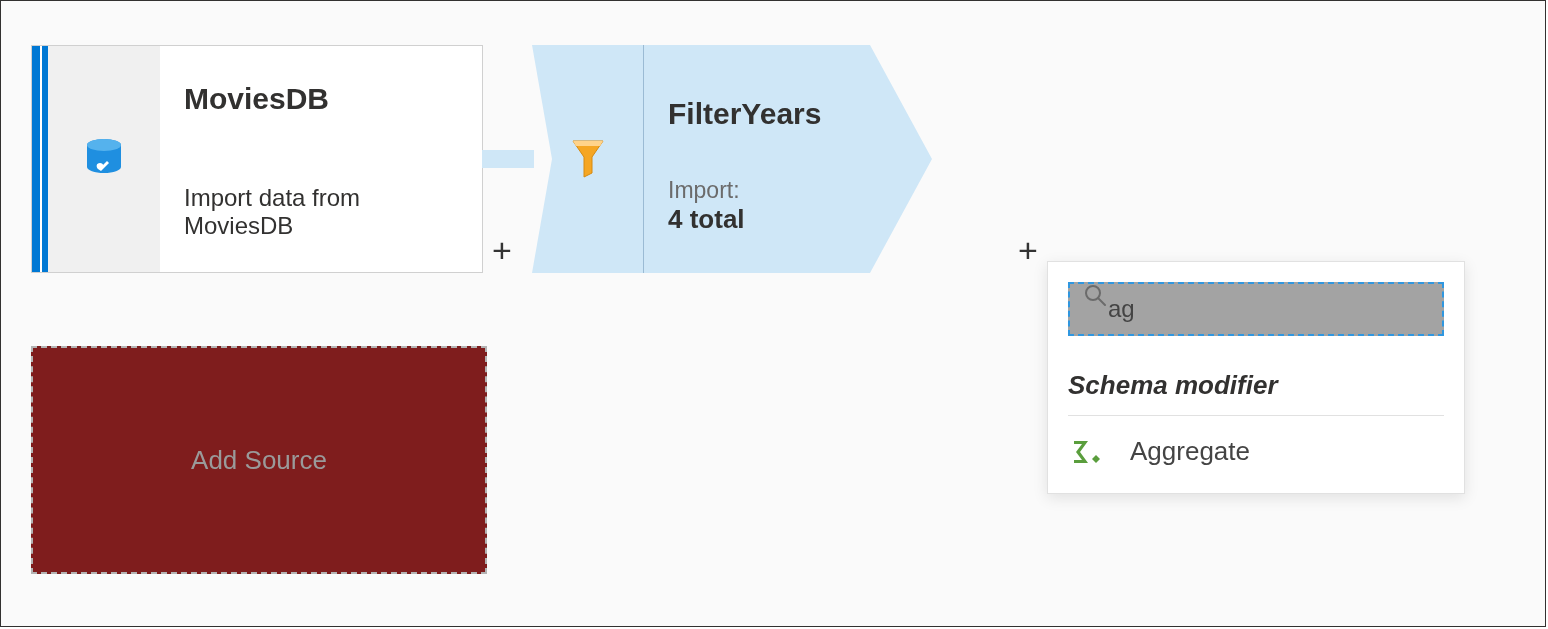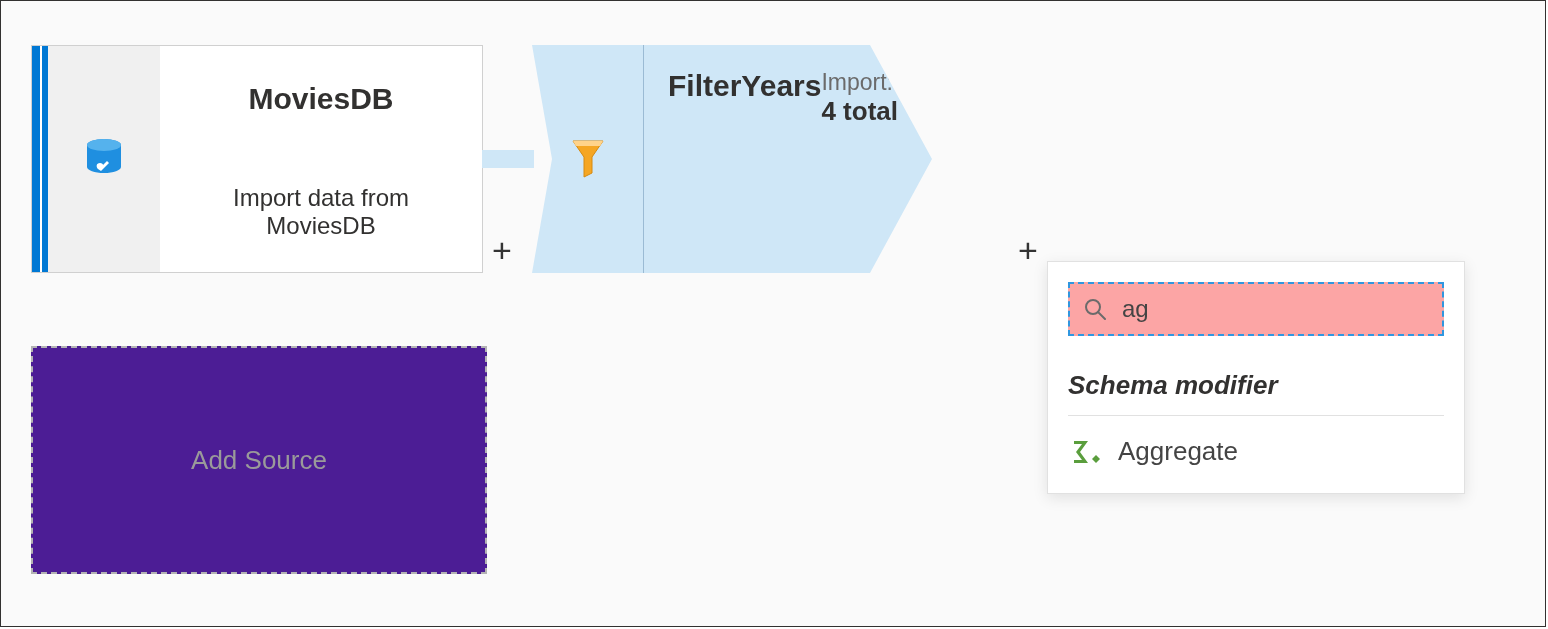--- a/index.html
+++ b/index.html
@@ -52,21 +52,20 @@
     align-items: center;
     justify-content: center;
   }
   .node-source .body {
     flex: 1;
     padding: 36px 24px 20px 24px;
     display: flex;
     flex-direction: column;
     justify-content: flex-start;
     position: relative;
-    text-align: center;
   }
   .node-source .title {
     font-size: 30px;
     font-weight: 700;
     margin-bottom: 60px;
   }
   .node-source .desc {
     font-size: 24px;
     color: #323130;
     margin-top: 8px;
@@ -104,24 +103,24 @@
   .node-filter .icon-col {
     width: 112px;
     height: 100%;
     display: flex;
     align-items: center;
     justify-content: center;
     border-right: 1px solid #9bbbd4;
   }
   .node-filter .body {
     flex: 1;
-    padding: 24px 24px 20px 24px;
+    padding: 52px 24px 20px 24px;
     position: relative;
     display: flex;
-    flex-direction: row;
+    flex-direction: column;
   }
   .node-filter .title {
     font-size: 30px;
     font-weight: 700;
     margin-bottom: 46px;
   }
   .node-filter .columns-label {
     font-size: 23px;
     color: #6b6b6b;
   }
@@ -150,43 +149,41 @@
     left: 30px;
     top: 345px;
     width: 456px;
     height: 228px;
     border: 2px dashed #b3b3b3;
     display: flex;
     align-items: center;
     justify-content: center;
     font-size: 26px;
     color: #9a9a9a;
-    background: #4c1d95;
+    background: #7f1d1d;
     cursor: pointer;
   }
 
   
   .popup {
     position: absolute;
     left: 1046px;
     top: 260px;
     width: 418px;
     background: #ffffff;
     border: 1px solid #e1e1e1;
     box-shadow: 0 4px 14px rgba(0,0,0,0.10);
     padding: 20px 20px 14px 20px;
   }
   .popup .search-box {
     width: 100%;
     height: 54px;
     border: 2px dashed #2f97e0;
-    background: #fca5a5;
-    display: flex;
-    align-items: center;
-    gap: 14px;
+    background: #a3a3a3;
+    display: flex;
     padding: 0 14px;
   }
   .popup .search-box input {
     border: none;
     background: transparent;
     outline: none;
     font-size: 24px;
     color: #444;
     flex: 1;
   }
@@ -194,21 +191,21 @@
     font-size: 26px;
     font-weight: 700;
     margin-top: 34px;
     padding-bottom: 14px;
     border-bottom: 1px solid #e1e1e1;
     font-style: italic;
   }
   .popup .item {
     display: flex;
     align-items: center;
-    gap: 18px;
+    gap: 30px;
     padding: 20px 4px 12px 4px;
     font-size: 26px;
     color: #444;
     cursor: pointer;
   }
 
   
   .db-icon {
     width: 38px;
     height: 40px;

